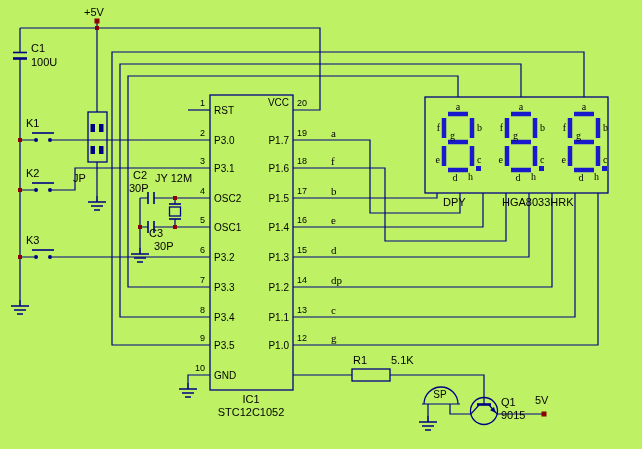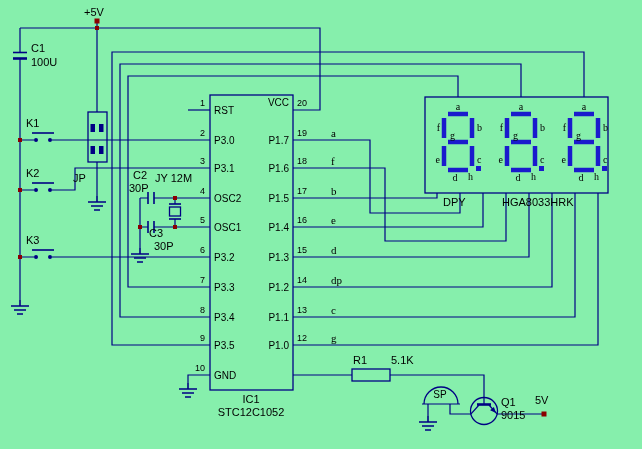--- a/index.html
+++ b/index.html
@@ -1,16 +1,16 @@
 <!DOCTYPE html>
 <html><head>
 <meta charset="utf-8">
 <style>
   html,body { margin:0; padding:0; background:#ffffff; }
-  .stage { position:relative; width:642px; height:449px; background:#86efac; overflow:hidden; }
+  .stage { position:relative; width:642px; height:449px; background:#bef264; overflow:hidden; }
   svg { display:block; }
   svg text { font-family:"Liberation Sans",sans-serif; fill:#000000; }
   .lbl { font-size:11px; }
   .pin { font-size:10px; }
   .num { font-size:9px; }
   .sig { font-family:"Liberation Serif",serif; font-size:11px; }
   .seg { font-family:"Liberation Serif",serif; font-size:10px; }
   .w   { stroke:#000084; stroke-width:1.2; fill:none; }
   .w2  { stroke:#000084; stroke-width:1.6; fill:none; }
   .bx  { stroke:#000084; stroke-width:1.3; fill:none; }

